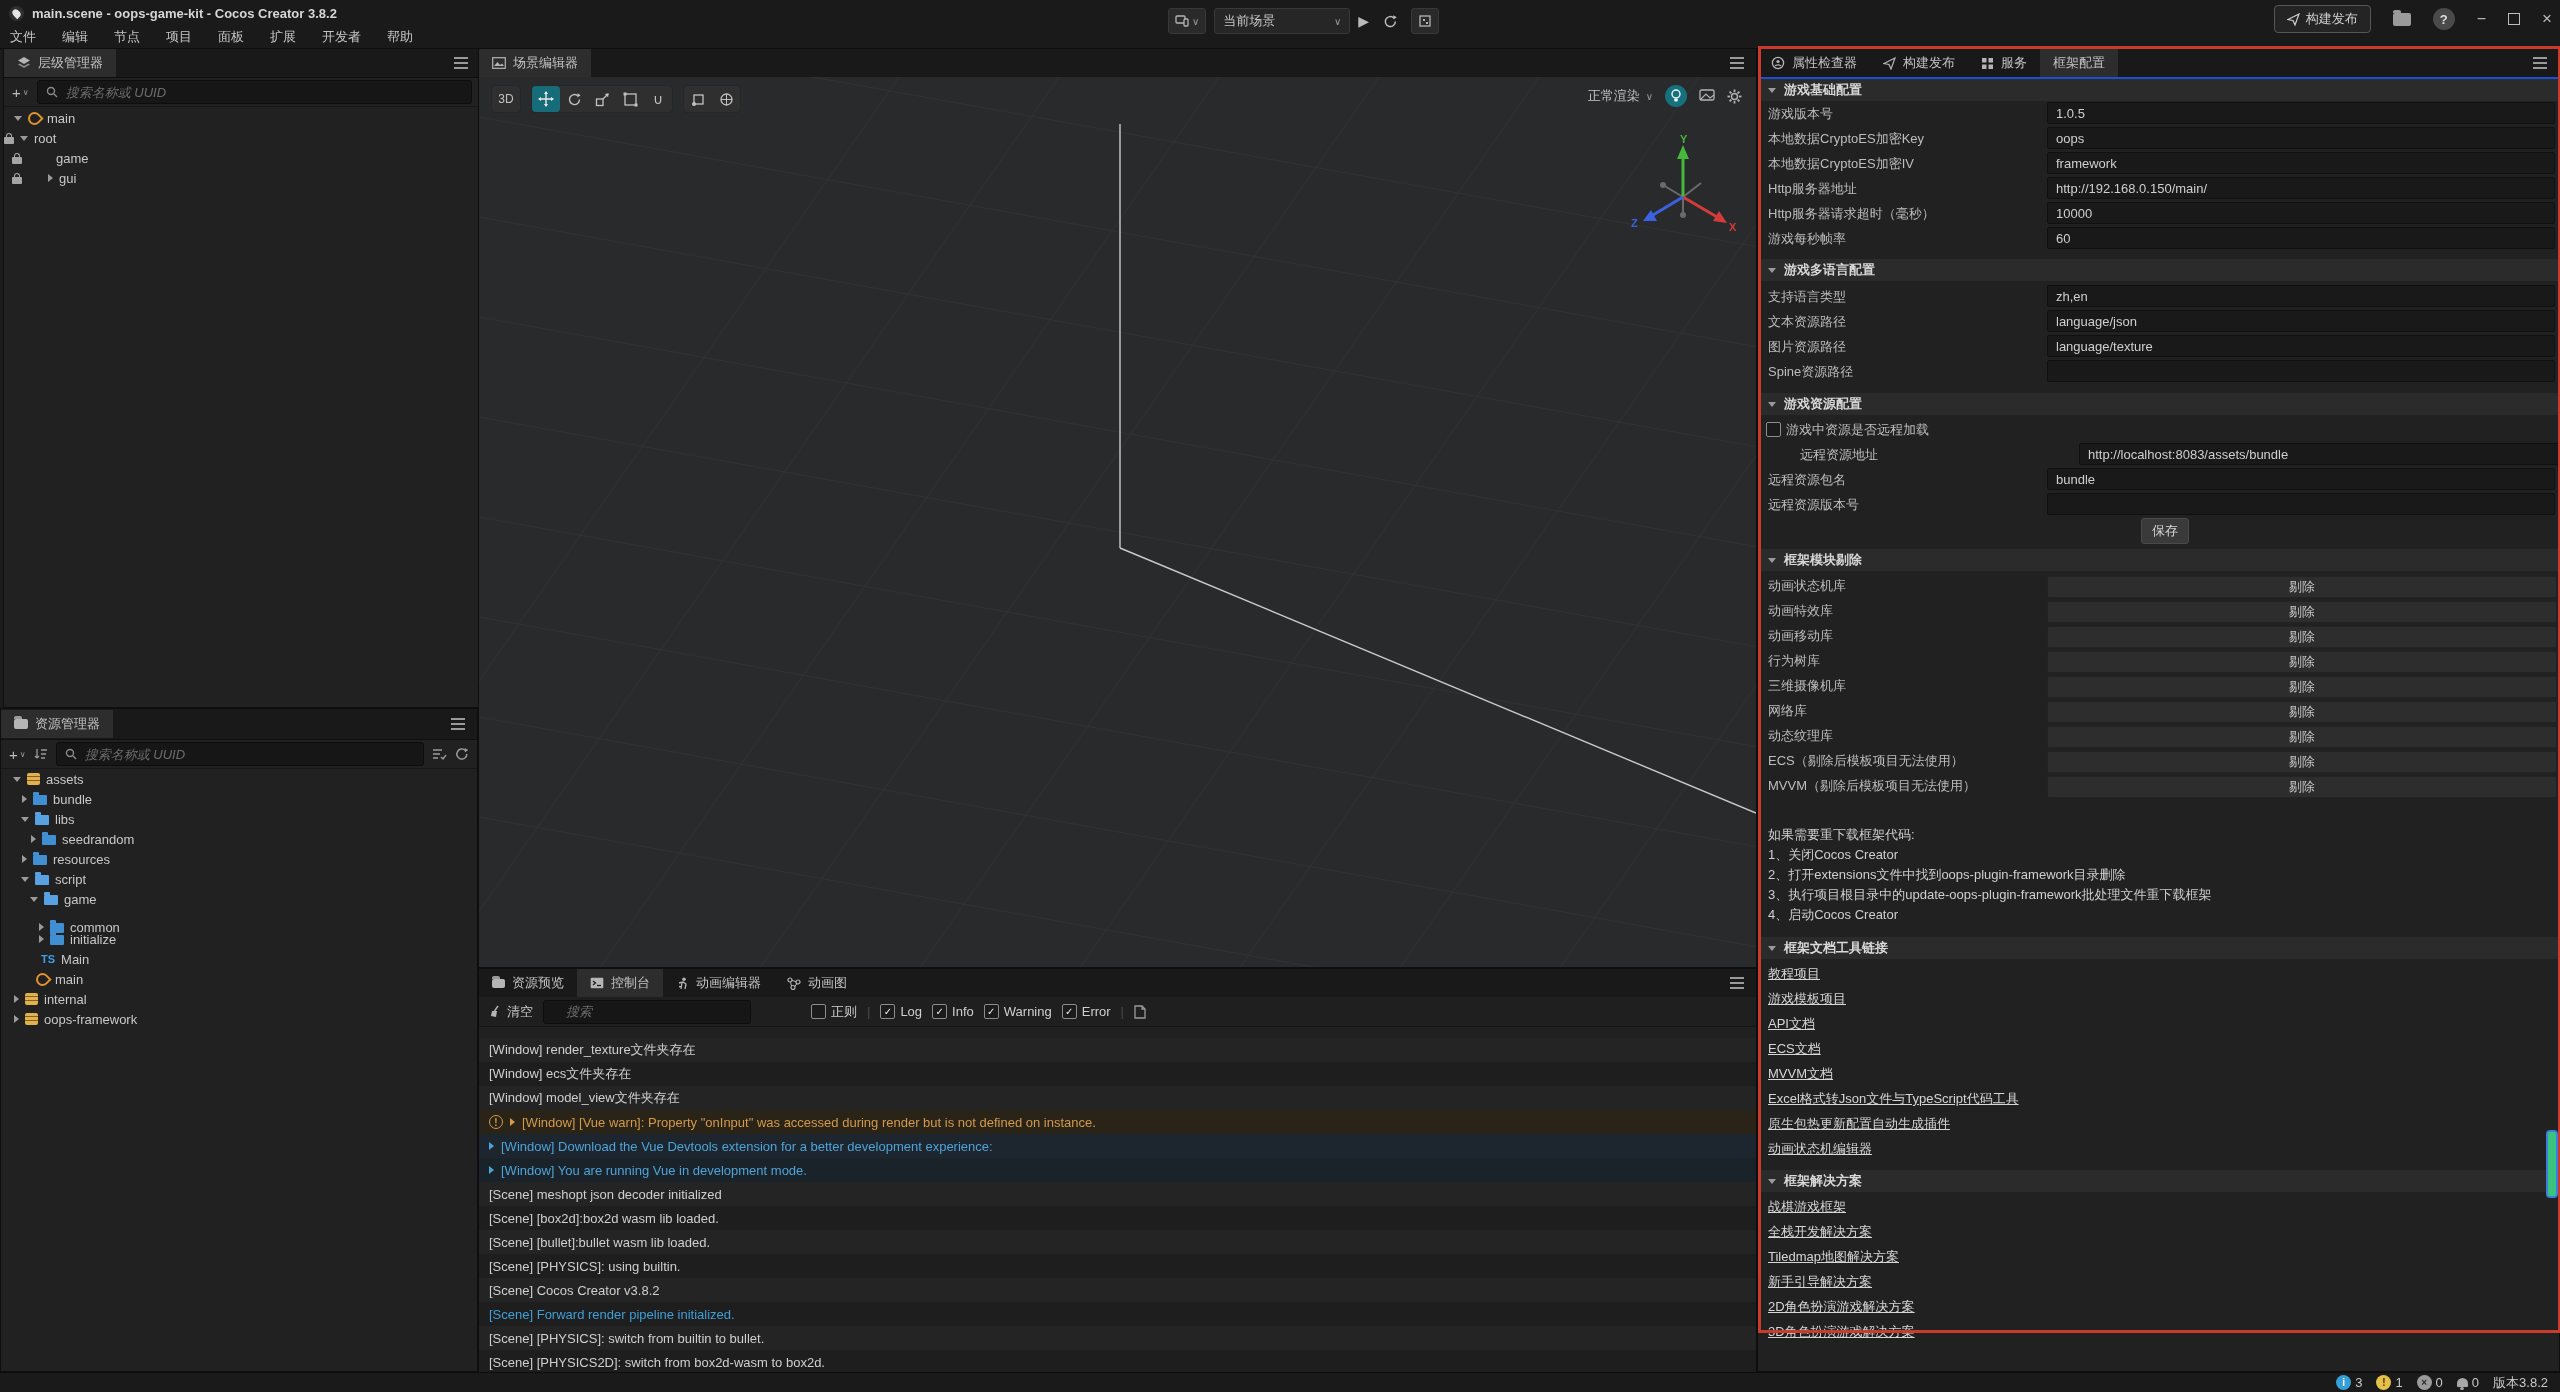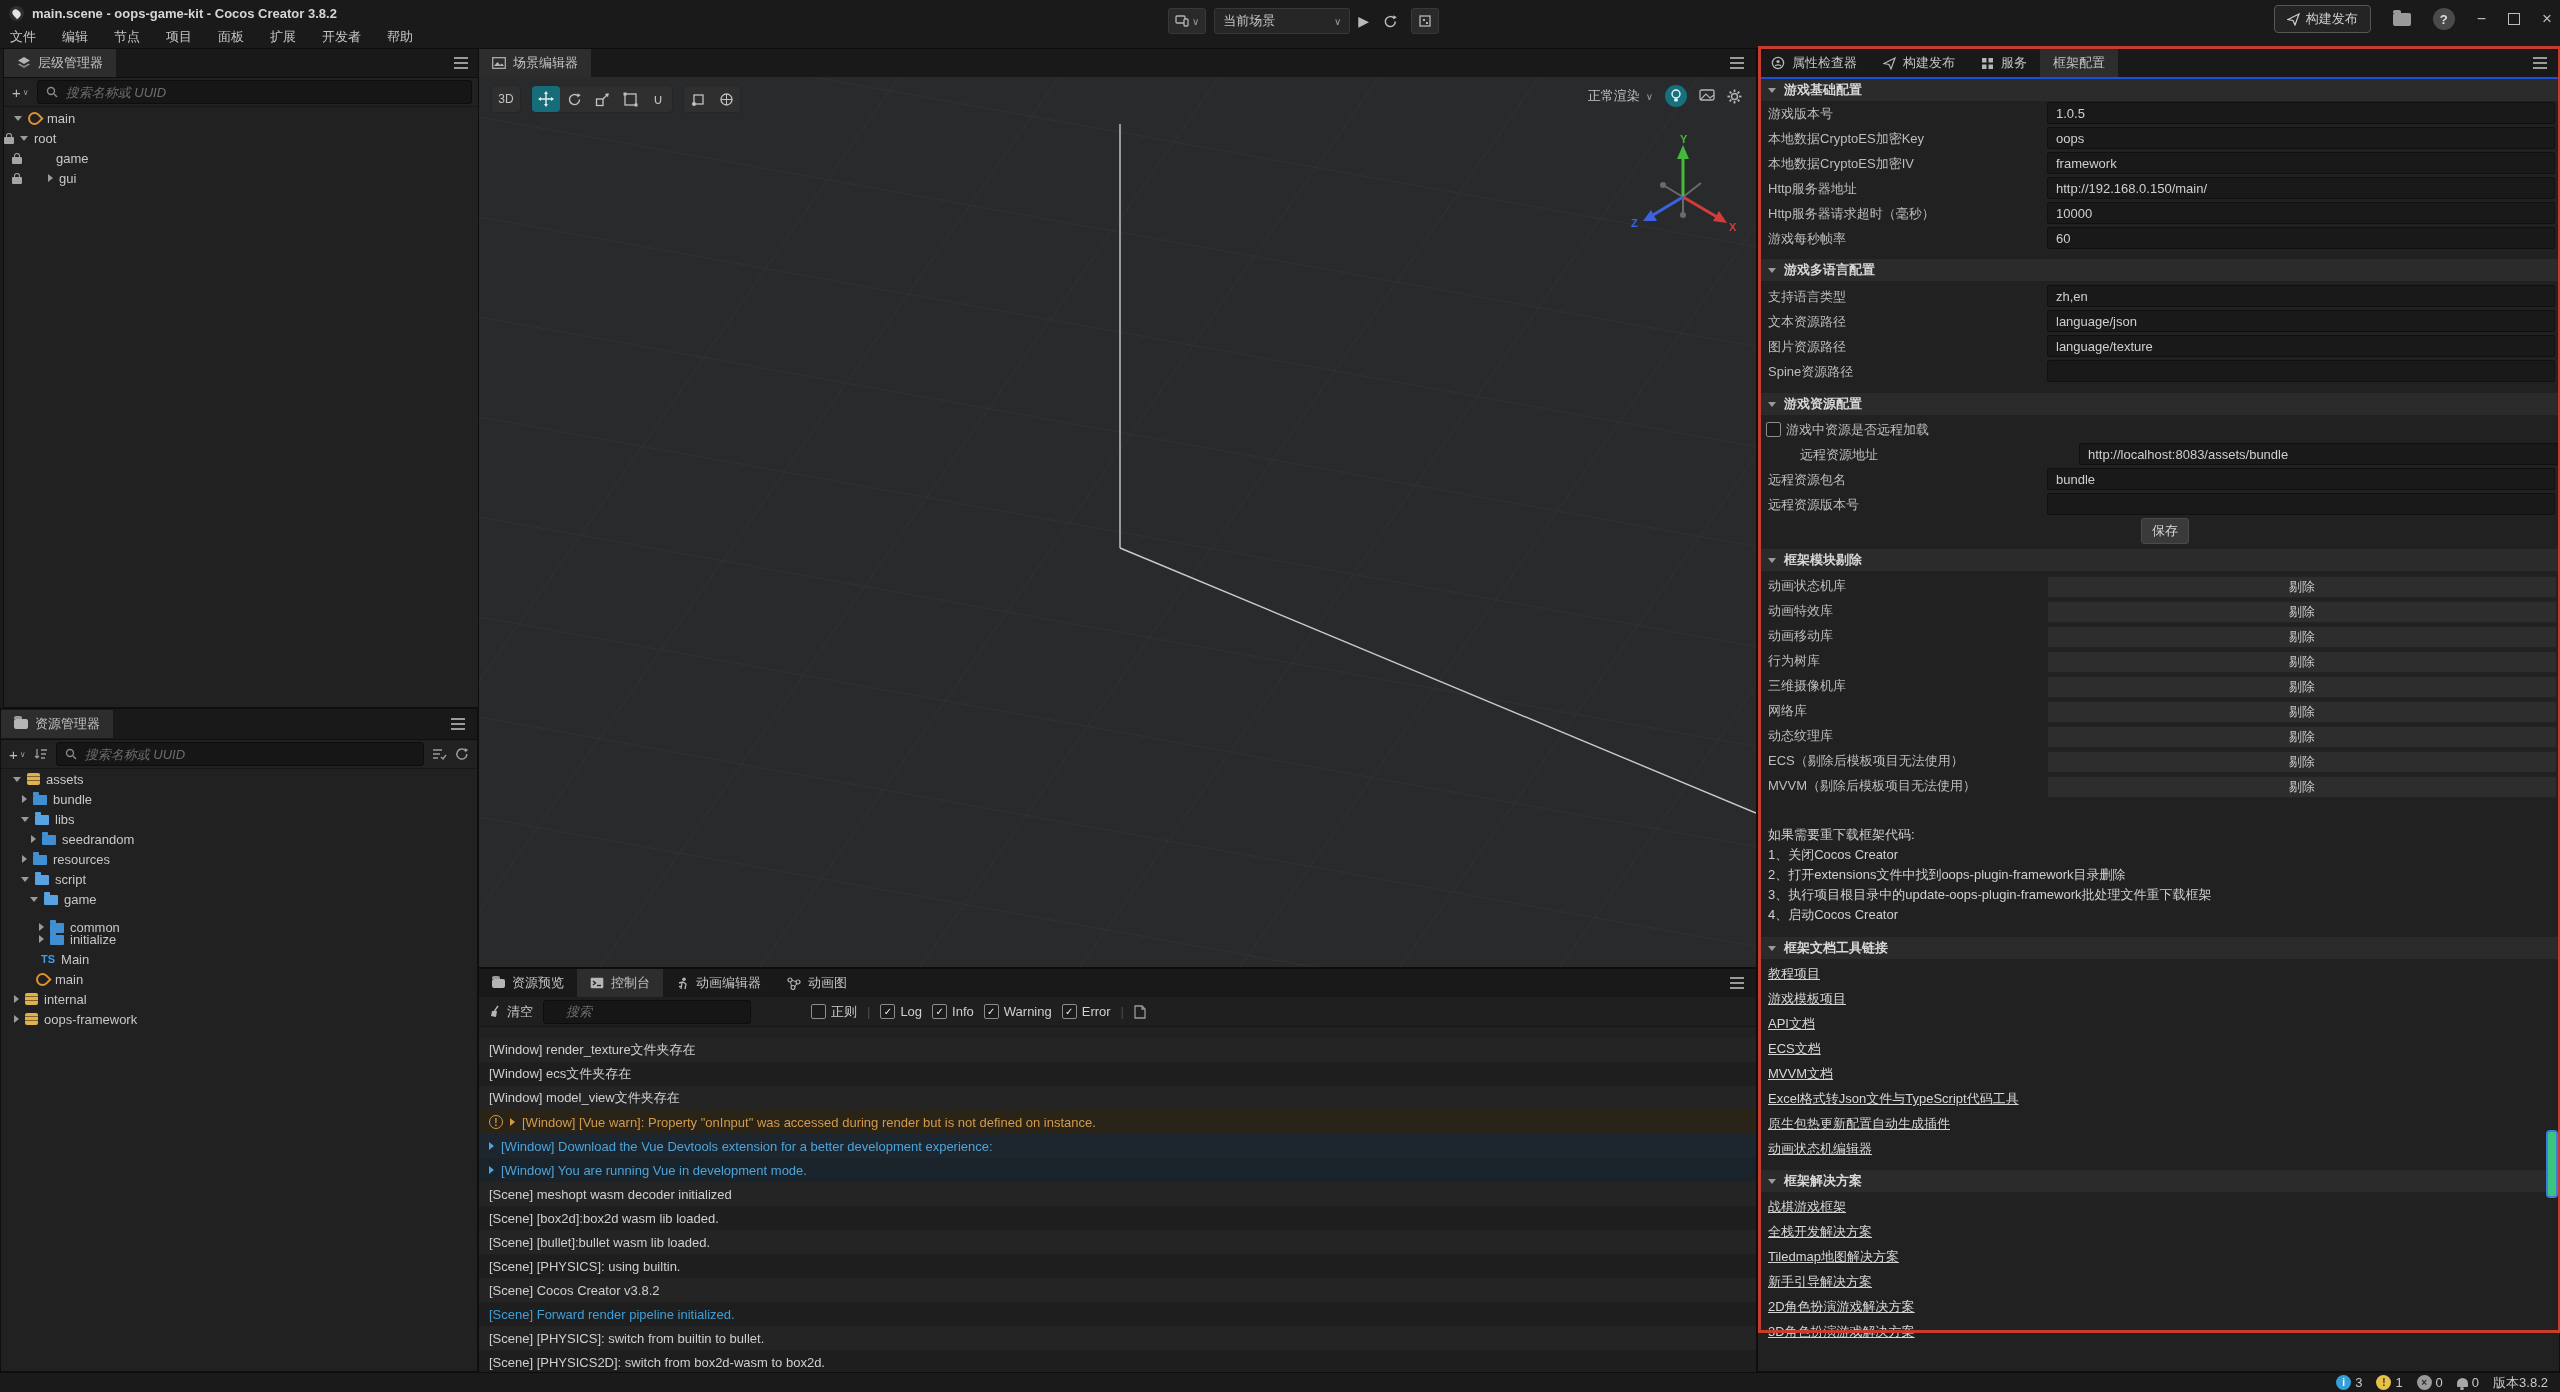--- a/index.html
+++ b/index.html
@@ -557,21 +557,21 @@
       </div>
       <div class="log info" style="top:96px;">
         <span class="lcv"></span>
         <span>[Window] Download the Vue Devtools extension for a better development experience:</span>
       </div>
       <div class="log info alt" style="top:120px;background:#1a232a;">
         <span class="lcv"></span>
         <span>[Window] You are running Vue in development mode.</span>
       </div>
       <div class="log" style="top:144px;">
-          <span>[Scene] meshopt wasm decoder initialized</span>
+          <span>[Scene] meshopt json decoder initialized</span>
         </div>
       <div class="log alt" style="top:168px;">
           <span>[Scene] [box2d]:box2d wasm lib loaded.</span>
         </div>
       <div class="log" style="top:192px;">
           <span>[Scene] [bullet]:bullet wasm lib loaded.</span>
         </div>
       <div class="log alt" style="top:216px;">
           <span>[Scene] [PHYSICS]: using builtin.</span>
         </div>

